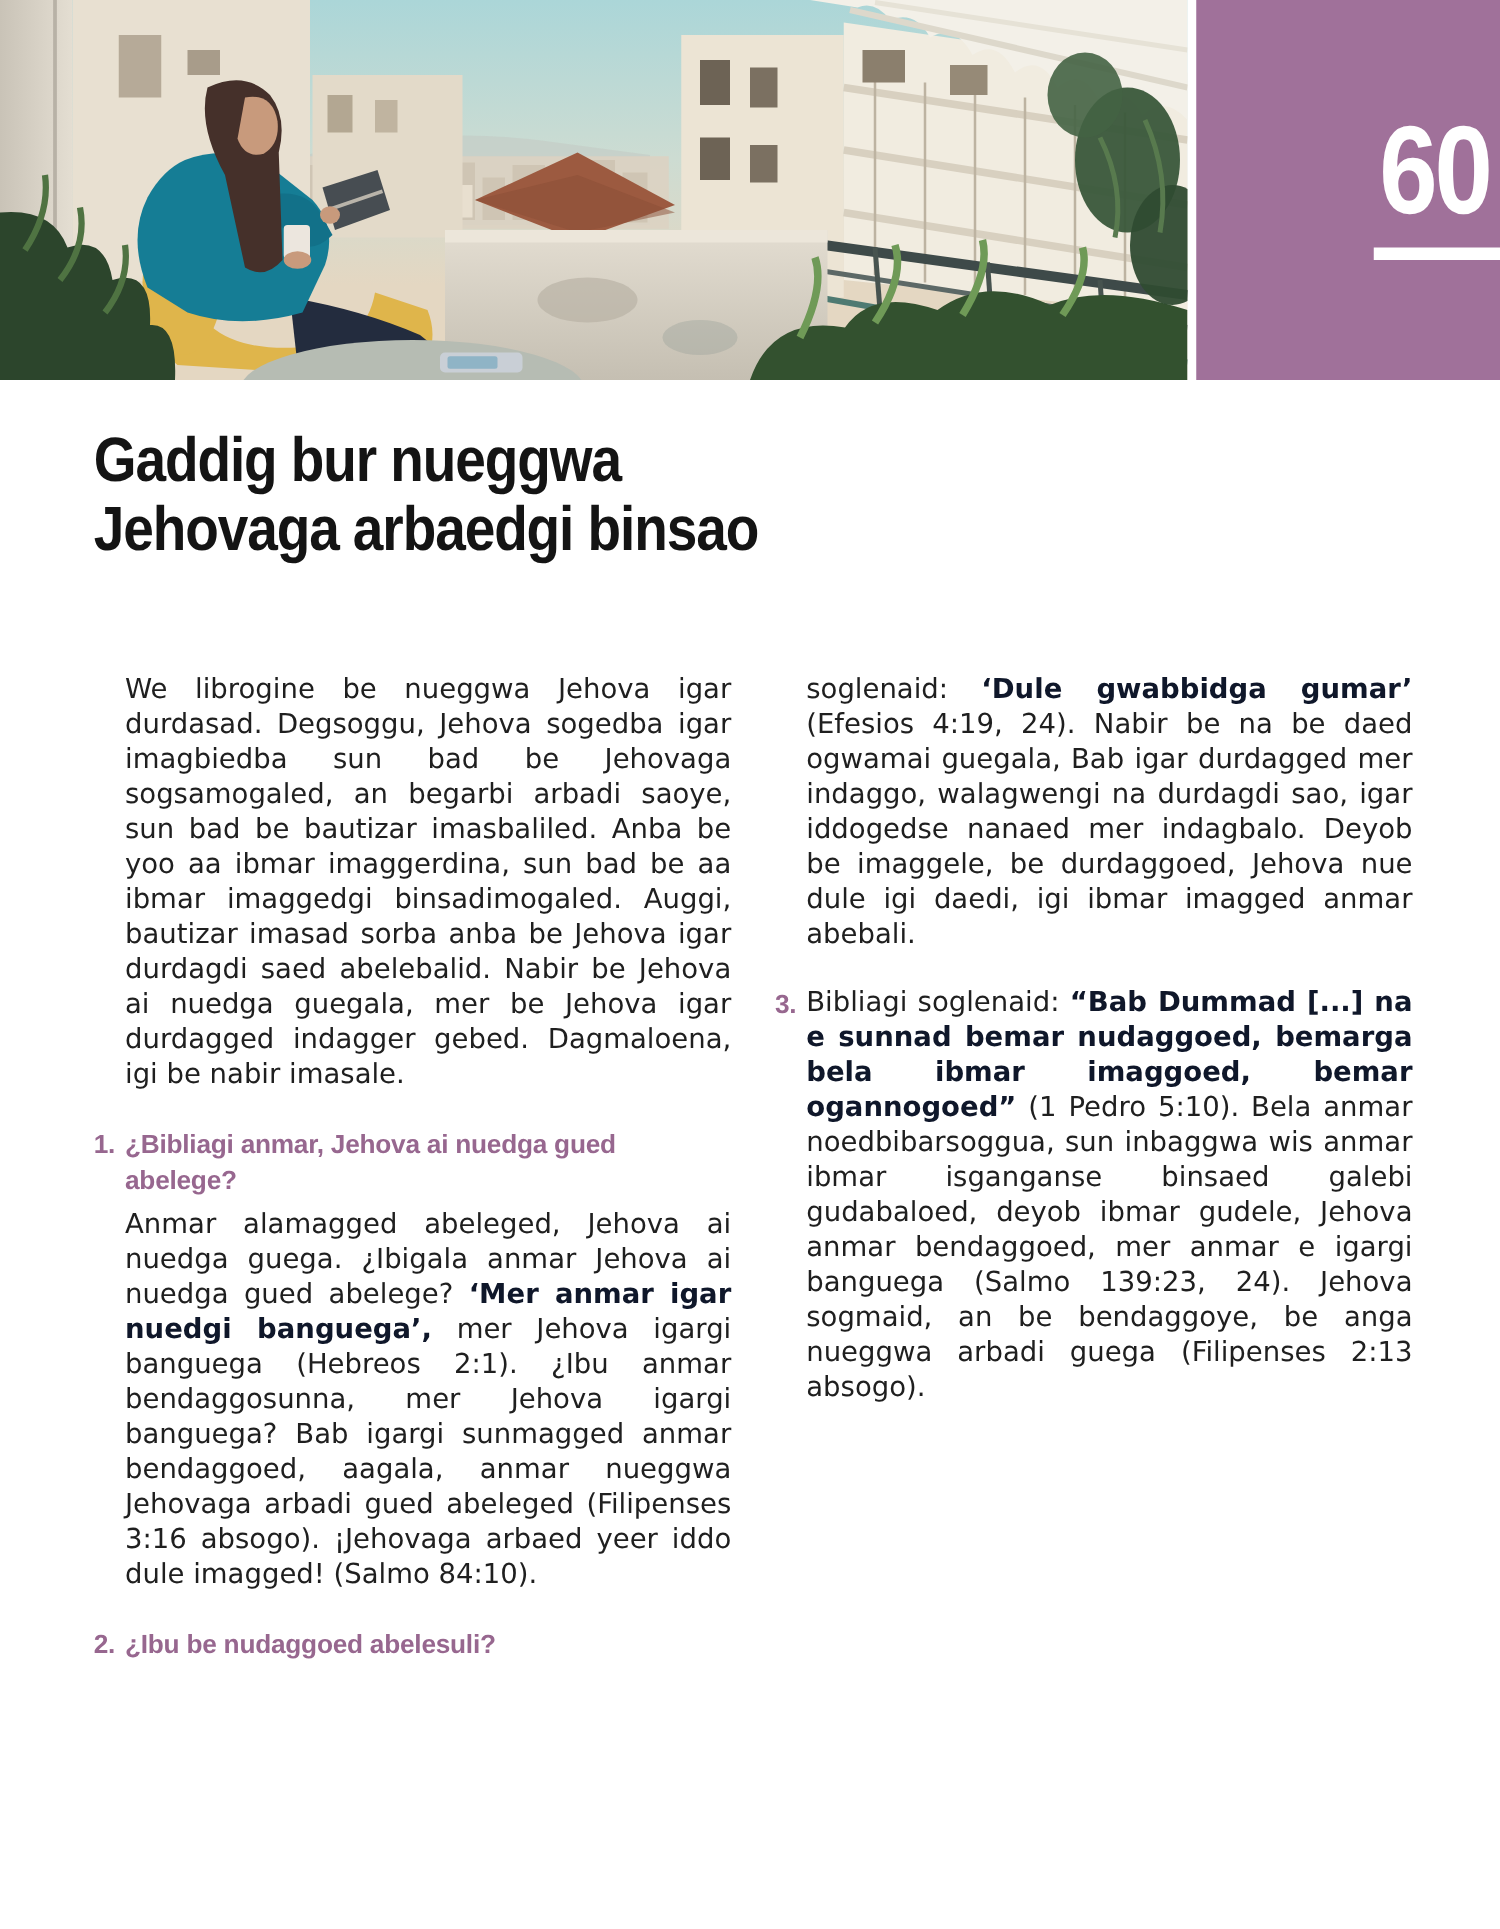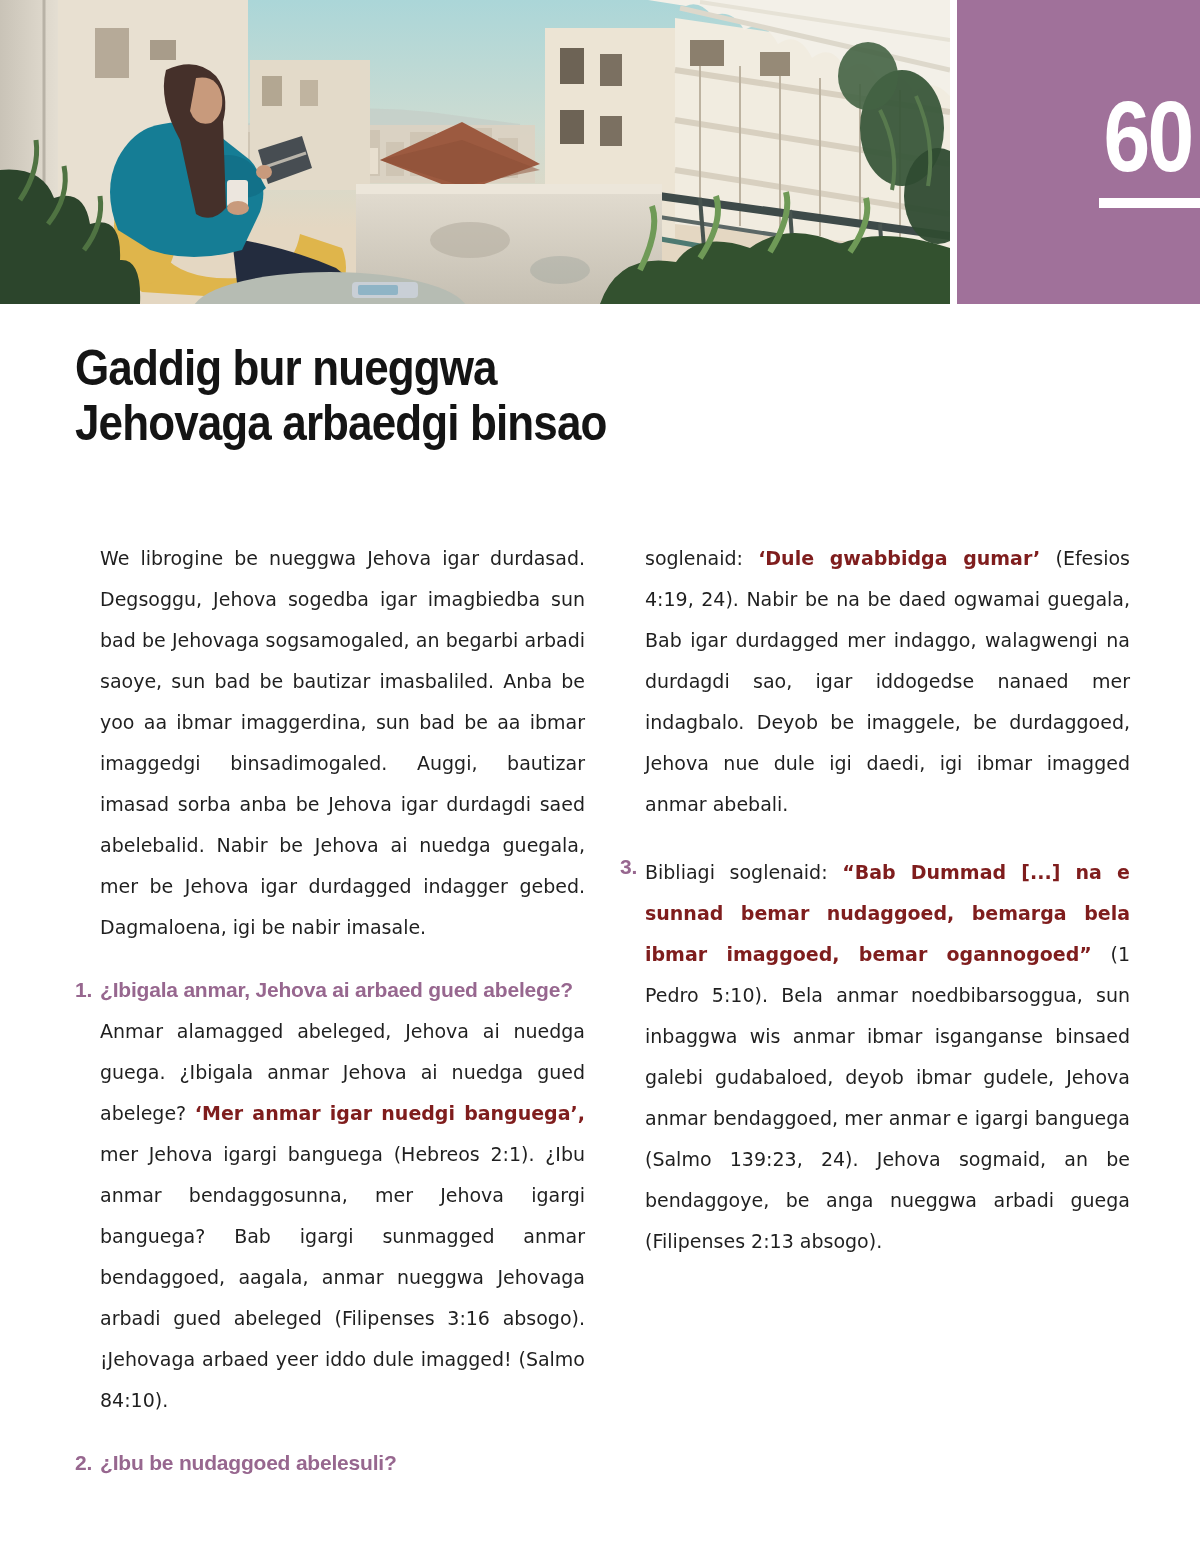--- a/index.html
+++ b/index.html
@@ -18,22 +18,22 @@
   
   .title{position:absolute;left:75px;top:341px;margin:0;
         font-family:"Liberation Sans",sans-serif;font-weight:bold;color:#141414;
         font-size:50px;line-height:55px;letter-spacing:-1px;
         transform:scaleX(0.88);transform-origin:0 0;white-space:nowrap;}
 
   
   .columns{position:absolute;left:75px;top:538px;width:1056px;display:flex;gap:35px;}
   .col{width:510px;}
   .para{margin:0;padding-left:25px;text-align:justify;
-        font-size:19px;line-height:41px;color:#1f1f1f;}
-  .para strong{font-weight:bold;color:#7f1d1d;}
+        font-size:22px;line-height:28px;color:#1f1f1f;}
+  .para strong{font-weight:bold;color:#0f172a;}
   .question{position:relative;margin:27px 0 7px 0;padding-left:25px;
         font-size:21px;line-height:29px;font-weight:bold;color:#97678f;
         font-family:"Liberation Sans",sans-serif;letter-spacing:-0.2px;}
   .question .qnum{position:absolute;left:0;top:0;}
 </style>
 </head>
 <body>
 
 <div class="page">
 
@@ -164,21 +164,21 @@
       <div class="lesson-number">60</div>
       <div class="number-bar"></div>
     </div>
   </header>
 
   <h1 class="title"><span>Gaddig bur nueggwa</span><br><span>Jehovaga arbaedgi binsao</span></h1>
 
   <main class="columns">
     <section class="col" id="col-left">
         <p class="para"><span>We librogine be nueggwa Jehova igar durdasad. Degsoggu, Jehova sogedba igar imagbiedba sun bad be Jehovaga sogsamogaled, an begarbi arbadi saoye, sun bad be bautizar imasbaliled. Anba be yoo aa ibmar imaggerdina, sun bad be aa ibmar imaggedgi binsadimogaled. Auggi, bautizar imasad sorba anba be Jehova igar durdagdi saed abelebalid. Nabir be Jehova ai nuedga guegala, mer be Jehova igar durdagged indagger gebed. Dagmaloena, igi be nabir imasale.</span></p>
-        <h2 class="question" style="color: rgb(151, 103, 143);"><span class="qnum">1.</span><span>¿Ibigala anmar, Jehova ai arbaed gued abelege?</span></h2>
+        <h2 class="question" style="color: rgb(151, 103, 143);"><span class="qnum">1.</span><span>¿Bibliagi anmar, Jehova ai nuedga gued abelege?</span></h2>
         <p class="para"><span>Anmar alamagged abeleged, Jehova ai nuedga guega. ¿Ibigala anmar Jehova ai nuedga gued abelege? </span><strong>‘Mer anmar igar nuedgi banguega’,</strong><span> mer Jehova igargi banguega (Hebreos 2:1). ¿Ibu anmar bendaggosunna, mer Jehova igargi banguega? Bab igargi sunmagged anmar bendaggoed, aagala, anmar nueggwa Jehovaga arbadi gued abeleged (Filipenses 3:16 absogo). ¡Jehovaga arbaed yeer iddo dule imagged! (Salmo 84:10).</span></p>
         <h2 class="question" style="color: rgb(151, 103, 143);"><span class="qnum">2.</span><span>¿Ibu be nudaggoed abelesuli?</span></h2>
       </section>
     <section class="col" id="col-right">
         <p class="para"><span>soglenaid: </span><strong>‘Dule gwabbidga gumar’</strong><span> (Efesios 4:19, 24). Nabir be na be daed ogwamai guegala, Bab igar durdagged mer indaggo, walagwengi na durdagdi sao, igar iddogedse nanaed mer indagbalo. Deyob be imaggele, be durdaggoed, Jehova nue dule igi daedi, igi ibmar imagged anmar abebali.</span></p>
         <h2 class="question" style="color: rgb(151, 103, 143);"><span class="qnum">3.</span></h2>
         <p class="para"><span>Bibliagi soglenaid: </span><strong>“Bab Dummad [...] na e sunnad bemar nudaggoed, bemarga bela ibmar imaggoed, bemar ogannogoed”</strong><span> (1 Pedro 5:10). Bela anmar noedbibarsoggua, sun inbaggwa wis anmar ibmar isganganse binsaed galebi gudabaloed, deyob ibmar gudele, Jehova anmar bendaggoed, mer anmar e igargi banguega (Salmo 139:23, 24). Jehova sogmaid, an be bendaggoye, be anga nueggwa arbadi guega (Filipenses 2:13 absogo).</span></p>
       </section>
   </main>
 

